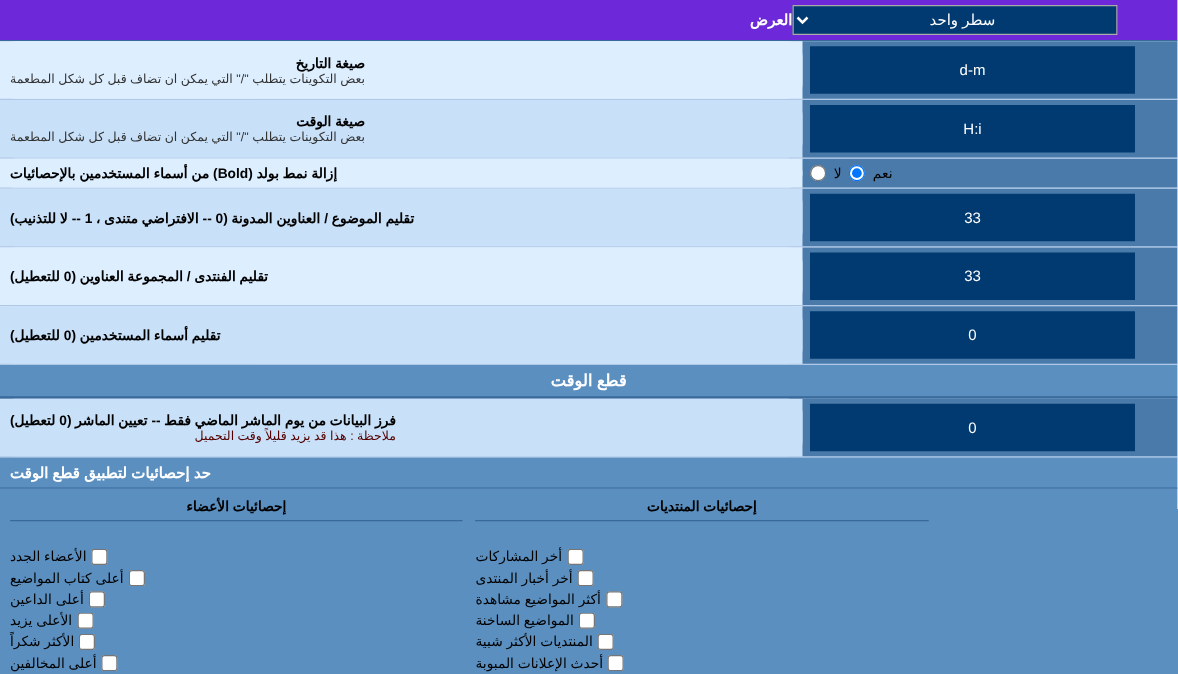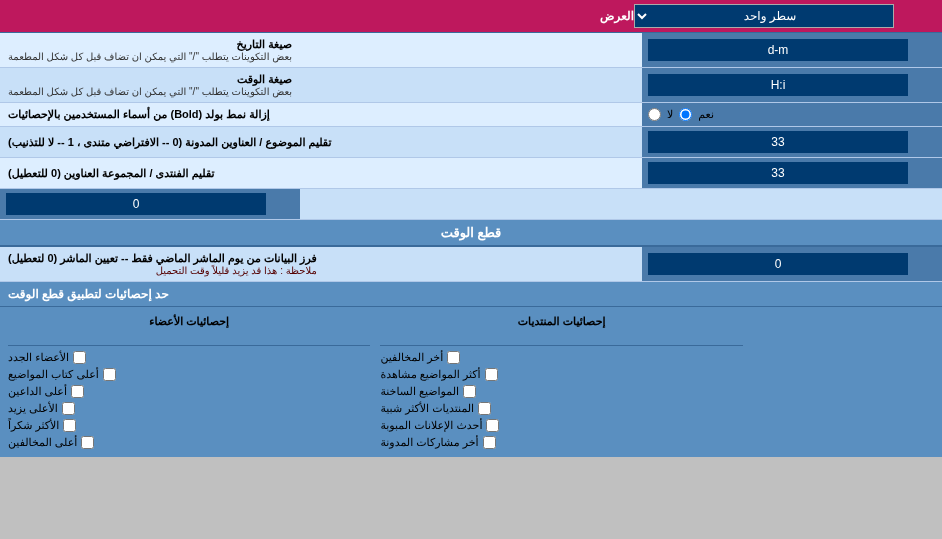--- a/index.html
+++ b/index.html
@@ -54,21 +54,21 @@
     }
 
     .text-input {
       background: #003a70;
       color: #fff;
       border: none;
       padding: 2px 6px;
       font-size: 12px;
       text-align: center;
       width: 260px;
-      height: 22px;
+      height: 38px;
       direction: ltr;
     }
 
     .dropdown-input {
       background: #003a70;
       color: #fff;
       border: 1px solid #aaa;
       padding: 2px 6px;
       font-size: 12px;
       text-align: center;
@@ -83,21 +83,21 @@
       font-weight: bold;
       font-size: 13px;
       color: #fff;
       border-bottom: 2px solid #3a6a9a;
     }
 
     .top-row {
       display: flex;
       flex-direction: row-reverse;
       align-items: center;
-      background: #be185d;
+      background: #6d28d9;
       border-bottom: 1px solid #3a6a9a;
       padding: 4px 8px;
     }
 
     .top-label {
       flex: 1;
       text-align: right;
       font-size: 12px;
       font-weight: bold;
       color: #fff;
@@ -168,23 +168,23 @@
 
     .checkbox-item input[type="checkbox"] {
       margin: 0;
     }
 
     .column-header {
       font-size: 11px;
       font-weight: bold;
       color: #000;
       text-align: center;
-      padding: 2px 0 17px 0;
+      padding: 2px 0 4px 0;
       border-bottom: 1px solid #3a6a9a;
-      margin-bottom: 3px;
+      margin-bottom: 20px;
     }
 
     .label-main {
       font-weight: bold;
       font-size: 11px;
     }
 
     .label-sub {
       font-size: 10px;
       color: #333;
@@ -261,20 +261,23 @@
   <div class="row">
     <div class="label-cell">
       <div class="label-main">تقليم الفنتدى / المجموعة العناوين (0 للتعطيل)</div>
     </div>
     <div class="input-cell">
       <input class="text-input" type="text" value="33" style="">
     </div>
   </div>
 
   <div class="row">
+    <div class="label-cell">
+      <div class="label-main">تقليم أسماء المستخدمين (0 للتعطيل)</div>
+    </div>
     <div class="input-cell">
       <input class="text-input" type="text" value="0" style="">
     </div>
   </div>
 
 
   <div class="section-header">قطع الوقت</div>
 
   <div class="row" style="background:#c8e0f8;">
     <div class="label-cell">
@@ -293,21 +296,25 @@
   </div>
 
   <div class="checkboxes-container">
 
     <div class="checkbox-column" style="flex:0.5;">
     </div>
 
     <div class="checkbox-column">
       <div class="column-header">إحصائيات المنتديات</div>
       <div class="checkbox-item">
-        <label>أخر المخالفين</label>
+        <label>أخر المشاركات</label>
+        <input type="checkbox" style="">
+      </div>
+      <div class="checkbox-item">
+        <label>أخر أخبار المنتدى</label>
         <input type="checkbox" style="">
       </div>
       <div class="checkbox-item">
         <label>أكثر المواضيع مشاهدة</label>
         <input type="checkbox" style="">
       </div>
       <div class="checkbox-item">
         <label>المواضيع الساخنة</label>
         <input type="checkbox" style="">
       </div>

